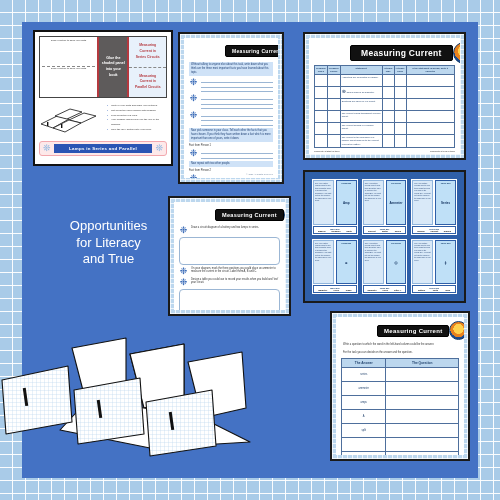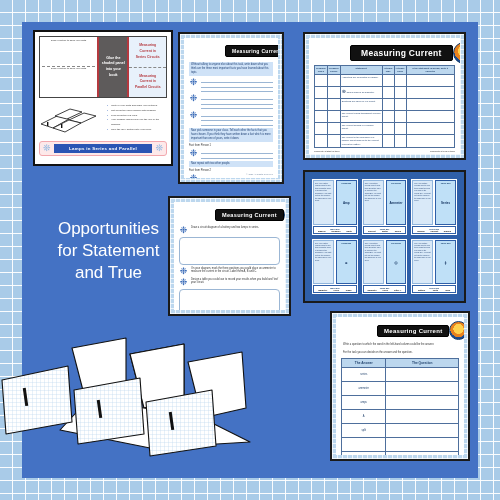--- a/index.html
+++ b/index.html
@@ -141,33 +141,33 @@
   .tcard .taboo{border:.8px solid #2f5fa8;margin-top:1px;padding:1px;}
   .tcard .taboo .hdr{font-size:1.9px;color:#17406f;text-align:center;font-weight:bold;}
   .tcard .taboo .words{display:flex;justify-content:space-around;font-size:2.2px;font-weight:bold;color:#111;}
   
   .sym{font-size:6px;color:#0f2f5c;}
   
   #fold{position:absolute;left:0px;top:330px;width:330px;height:130px;}
   
   #main-title{
     position:absolute;left:26px;top:218px;width:165px;
-    color:#fff;font-size:17px;line-height:1.28;text-align:center;
+    color:#fff;font-size:13px;line-height:1.28;text-align:center;
     font-family:"Liberation Sans", sans-serif;
   }
 </style>
 </head>
 <body>
 
 <div id="page">
   <div id="blue-panel"></div>
 
   <div id="main-title">
     <div>Opportunities</div>
-    <div>for Statement</div>
+    <div>for Literacy</div>
     <div>and True</div>
   </div>
 
   <div class="card framed" style="left:33px;top:30px;width:140px;height:136px;padding:4px;">
     <div id="s1-top">
       <div id="s1-left">
         <div class="half">
           <span>Draw a picture to show your facts</span>
         </div>
         <div class="half">

